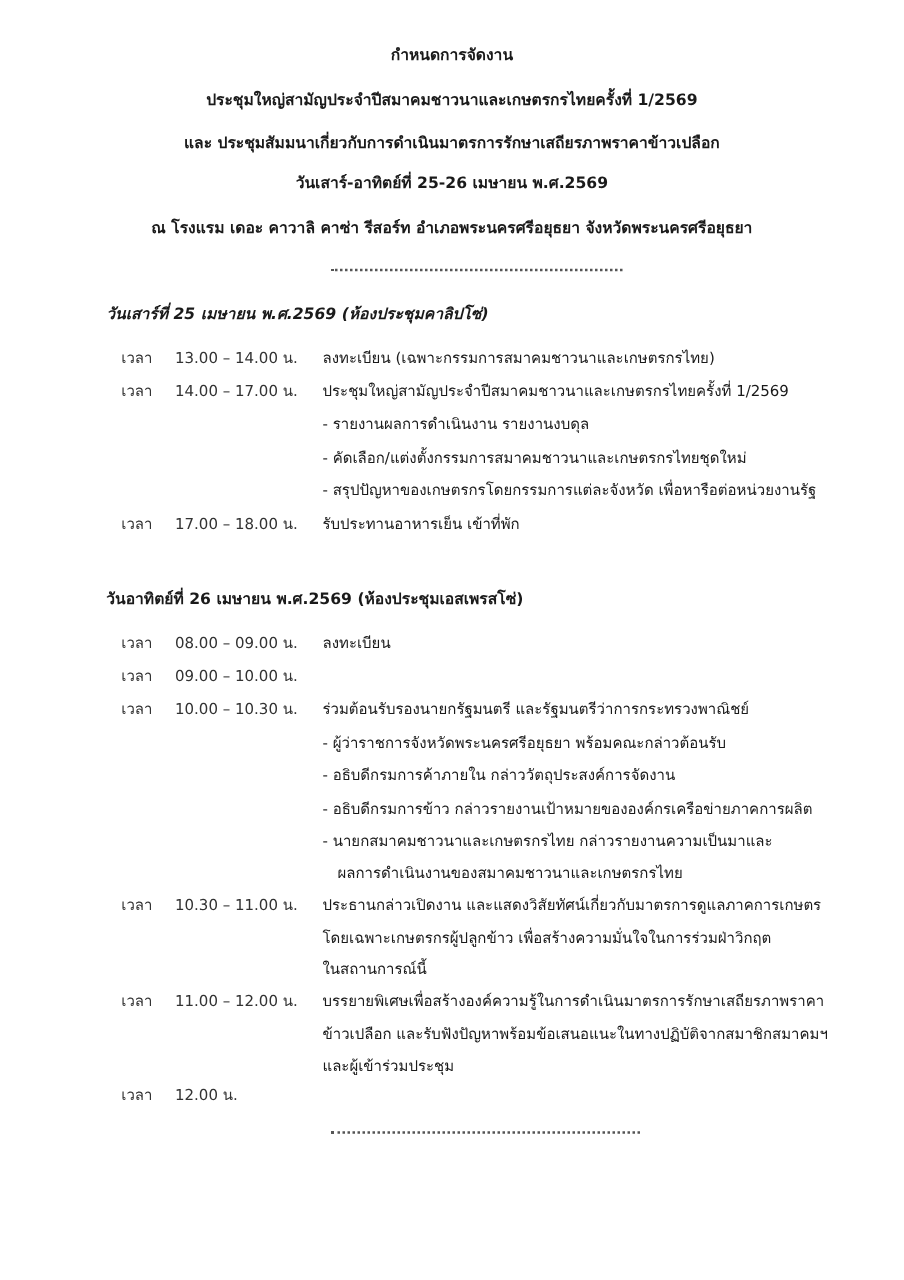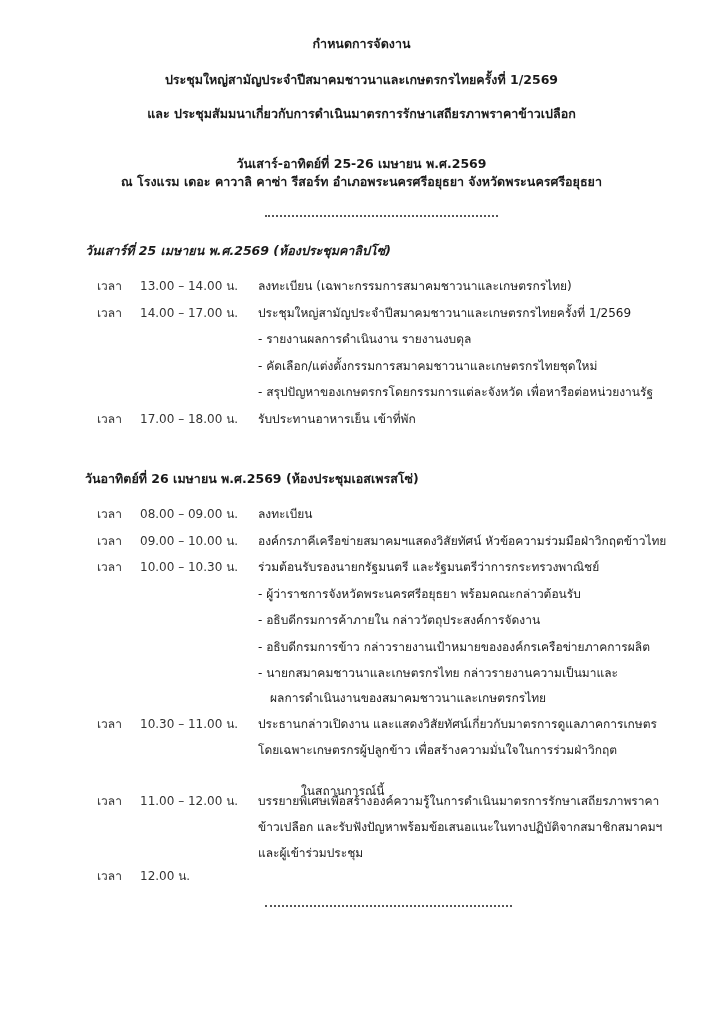--- a/index.html
+++ b/index.html
@@ -18,21 +18,21 @@
   .desc.indent { left: 270px; }
 </style>
 </head>
 <body>
 
 <div class="page">
 
   <div class="center" style="top:34px;">กำหนดการจัดงาน</div>
   <div class="center" style="top:70px;">ประชุมใหญ่สามัญประจำปีสมาคมชาวนาและเกษตรกรไทยครั้งที่ 1/2569</div>
   <div class="center" style="top:104px;">และ ประชุมสัมมนาเกี่ยวกับการดำเนินมาตรการรักษาเสถียรภาพราคาข้าวเปลือก</div>
-  <div class="center" style="top:154px;">วันเสาร์-อาทิตย์ที่ 25-26 เมษายน พ.ศ.2569</div>
+  <div class="center" style="top:136px;">วันเสาร์-อาทิตย์ที่ 25-26 เมษายน พ.ศ.2569</div>
   <div class="center" style="top:172px;">ณ โรงแรม เดอะ คาวาลิ คาซ่า รีสอร์ท อำเภอพระนครศรีอยุธยา จังหวัดพระนครศรีอยุธยา</div>
 
   <div class="dots" style="left:265px; width:233px; top:215px;"></div>
 
   <div class="dayhead" style="top:241px;font-style:italic;">วันเสาร์ที่ 25 เมษายน พ.ศ.2569 (ห้องประชุมคาลิปโซ่)</div>
 
   <div class="row" style="top:276px;">
     <span class="lbl">เวลา</span>
     <span class="time">13.00 – 14.00 น.</span>
     <span class="desc">ลงทะเบียน (เฉพาะกรรมการสมาคมชาวนาและเกษตรกรไทย)</span>
@@ -60,21 +60,20 @@
   <div class="dayhead" style="top:469px;">วันอาทิตย์ที่ 26 เมษายน พ.ศ.2569 (ห้องประชุมเอสเพรสโซ่)</div>
 
   <div class="row" style="top:504px;">
     <span class="lbl">เวลา</span>
     <span class="time">08.00 – 09.00 น.</span>
     <span class="desc">ลงทะเบียน</span>
   </div>
   <div class="row" style="top:531px;">
     <span class="lbl">เวลา</span>
     <span class="time">09.00 – 10.00 น.</span>
-    <span class="desc">องค์กรภาคีเครือข่ายสมาคมฯแสดงวิสัยทัศน์ หัวข้อความร่วมมือฝ่าวิกฤตข้าวไทย</span>
   </div>
   <div class="row" style="top:557px;">
     <span class="lbl">เวลา</span>
     <span class="time">10.00 – 10.30 น.</span>
     <span class="desc">ร่วมต้อนรับรองนายกรัฐมนตรี และรัฐมนตรีว่าการกระทรวงพาณิชย์</span>
   </div>
   <div class="row" style="top:584px;">
     <span class="desc">- ผู้ว่าราชการจังหวัดพระนครศรีอยุธยา พร้อมคณะกล่าวต้อนรับ</span>
   </div>
   <div class="row" style="top:610px;padding-left:40px;">
@@ -90,21 +89,21 @@
     <span class="desc indent">ผลการดำเนินงานของสมาคมชาวนาและเกษตรกรไทย</span>
   </div>
   <div class="row" style="top:714px;">
     <span class="lbl">เวลา</span>
     <span class="time">10.30 – 11.00 น.</span>
     <span class="desc">ประธานกล่าวเปิดงาน และแสดงวิสัยทัศน์เกี่ยวกับมาตรการดูแลภาคการเกษตร</span>
   </div>
   <div class="row" style="top:740px;">
     <span class="desc">โดยเฉพาะเกษตรกรผู้ปลูกข้าว เพื่อสร้างความมั่นใจในการร่วมฝ่าวิกฤต</span>
   </div>
-  <div class="row" style="top:781px;margin-left:43px;">
+  <div class="row" style="top:765px;">
     <span class="desc">ในสถานการณ์นี้</span>
   </div>
   <div class="row" style="top:791px;">
     <span class="lbl">เวลา</span>
     <span class="time">11.00 – 12.00 น.</span>
     <span class="desc">บรรยายพิเศษเพื่อสร้างองค์ความรู้ในการดำเนินมาตรการรักษาเสถียรภาพราคา</span>
   </div>
   <div class="row" style="top:817px;">
     <span class="desc">ข้าวเปลือก และรับฟังปัญหาพร้อมข้อเสนอแนะในทางปฏิบัติจากสมาชิกสมาคมฯ</span>
   </div>

